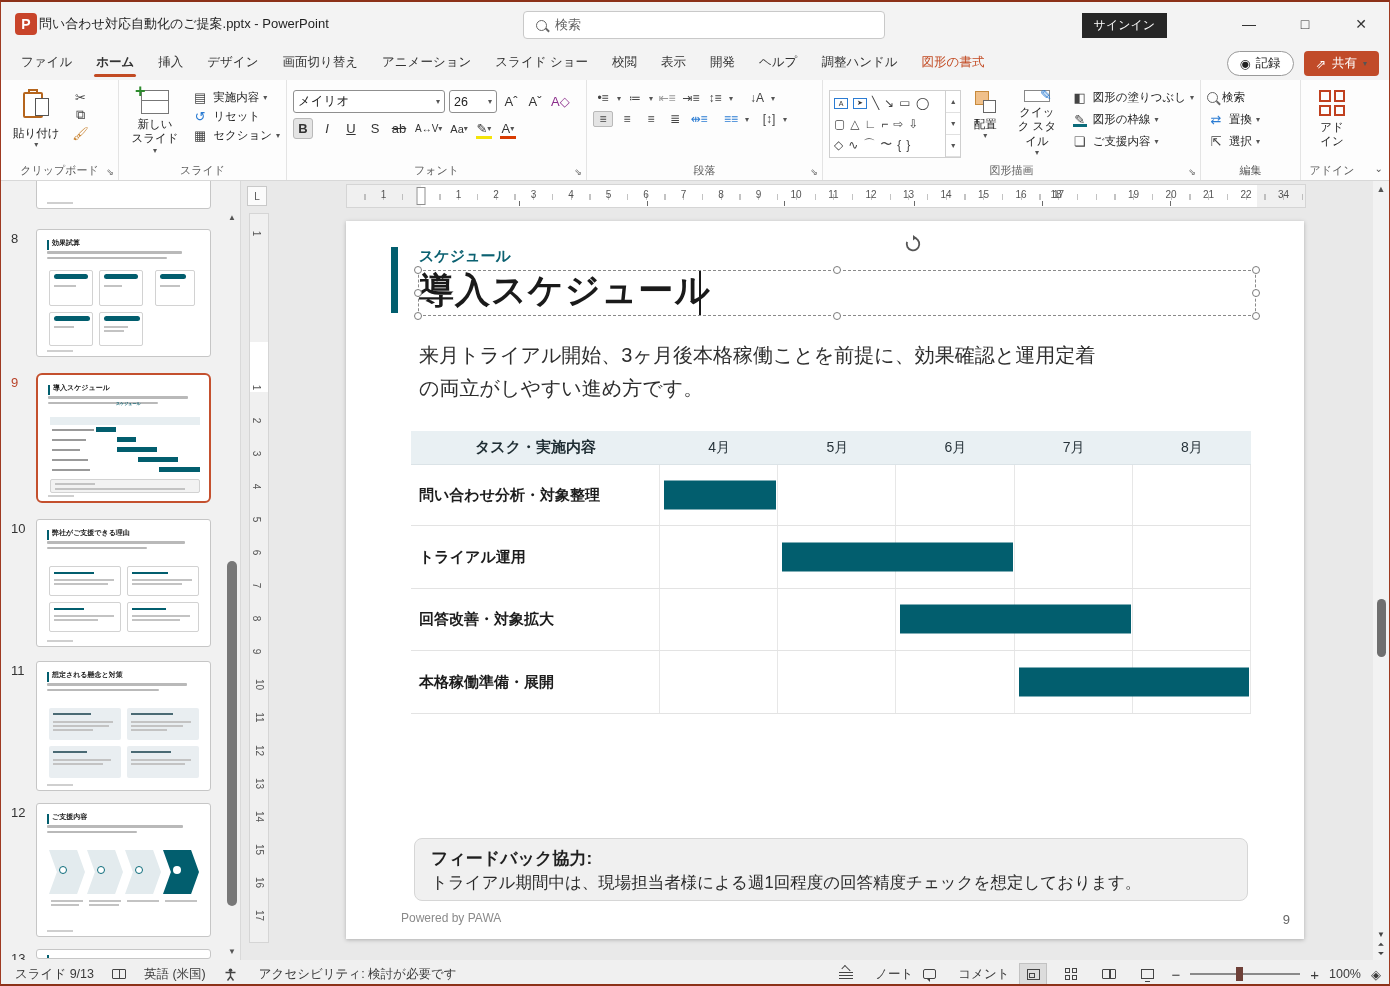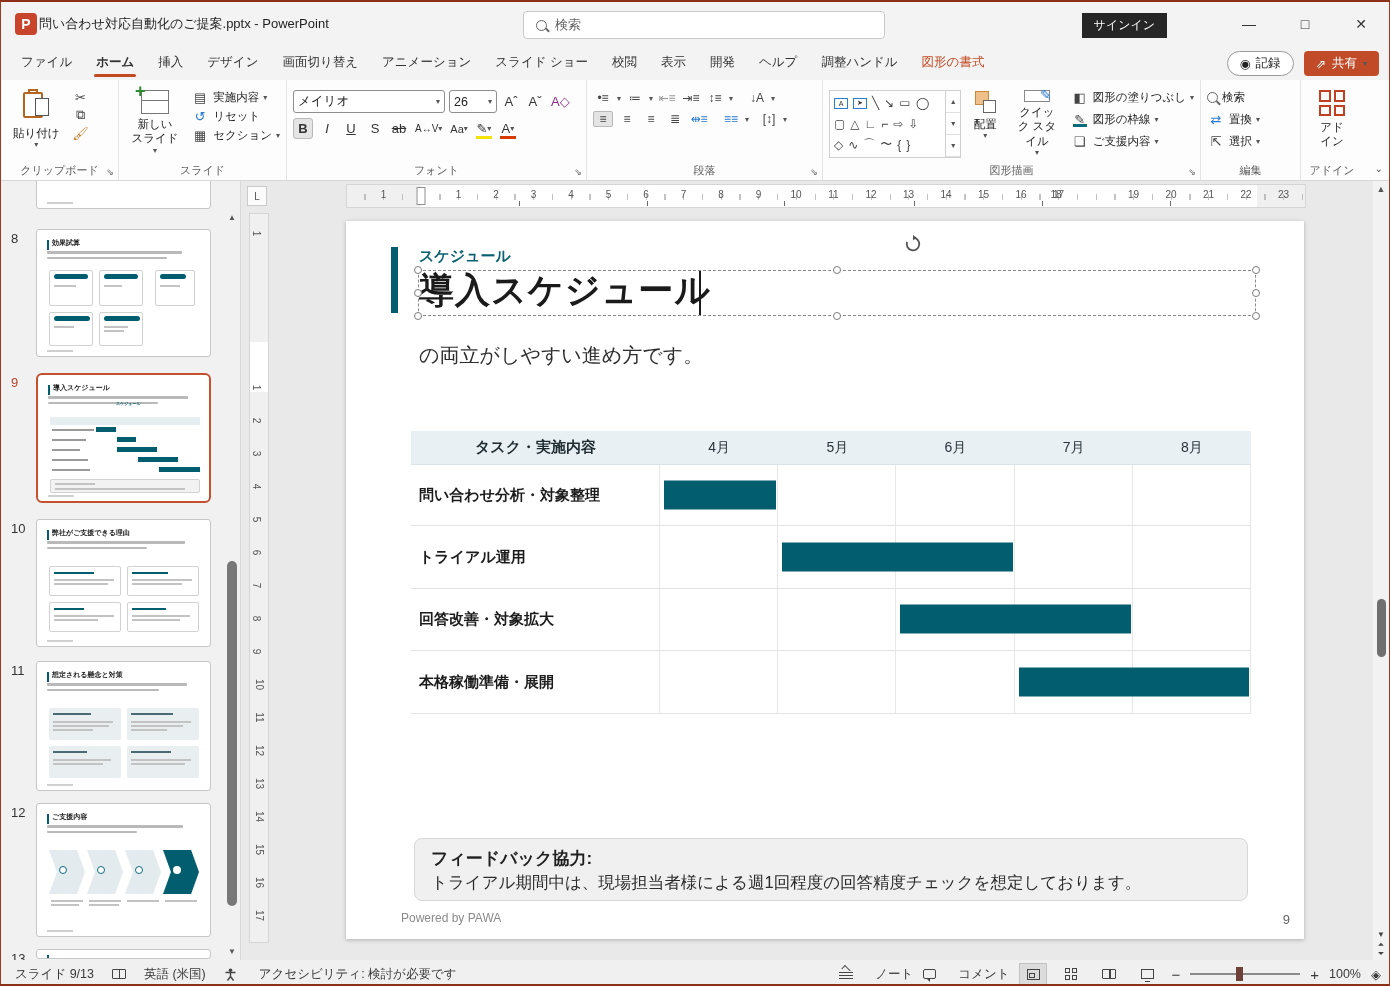--- a/index.html
+++ b/index.html
@@ -630,21 +630,21 @@
           <span class="rnum" style="left: 561.5px;">13</span>
           <span class="rnum" style="left: 599px;">14</span>
           <span class="rnum" style="left: 636.5px;">15</span>
           <span class="rnum" style="left: 674px;">16</span>
           <span class="rnum" style="left: 711.5px;">17</span>
           <span class="rnum" style="left: 709px;">18</span>
           <span class="rnum" style="left: 786.5px;">19</span>
           <span class="rnum" style="left: 824px;">20</span>
           <span class="rnum" style="left: 861.5px;">21</span>
           <span class="rnum" style="left: 899px;">22</span>
-          <span class="rnum" style="left: 936.5px;">23</span>
+          <span class="rnum" style="left: 936.5px;">34</span>
           <span class="htab-tick" style="left: 172px;"></span>
           <span class="htab-tick" style="left: 300px;"></span>
           <span class="htab-tick" style="left: 437px;"></span>
           <span class="htab-tick" style="left: 567px;"></span>
           <span class="htab-tick" style="left: 695px;"></span>
           <span class="htab-tick" style="left: 823px;"></span>
         </div>
 
       <div class="v-ruler">
         <div class="v-band" style="top:128px;height:50px"></div>
@@ -684,20 +684,21 @@
             <div class="handle" style="right:-5px;top:-5px"></div>
             <div class="handle" style="left:-5px;top:50%;transform:translateY(-50%)"></div>
             <div class="handle" style="right:-5px;top:50%;transform:translateY(-50%)"></div>
             <div class="handle" style="left:-5px;bottom:-5px"></div>
             <div class="handle" style="left:50%;bottom:-5px;transform:translateX(-50%)"></div>
             <div class="handle" style="right:-5px;bottom:-5px"></div>
             <div class="caret" style="left:280px;top:0;height:44px"></div>
           </div>
 
           <div class="slide-body">
+            <div>来月トライアル開始、3ヶ月後本格稼働ことを前提に、効果確認と運用定着</div>
             <div>の両立がしやすい進め方です。</div>
           </div>
 
           <div class="gantt">
             <div class="g-header">
                 <div class="h0">タスク・実施内容</div>
                 <div class="hm">4月</div>
                 <div class="hm">5月</div>
                 <div class="hm">6月</div>
                 <div class="hm">7月</div>

